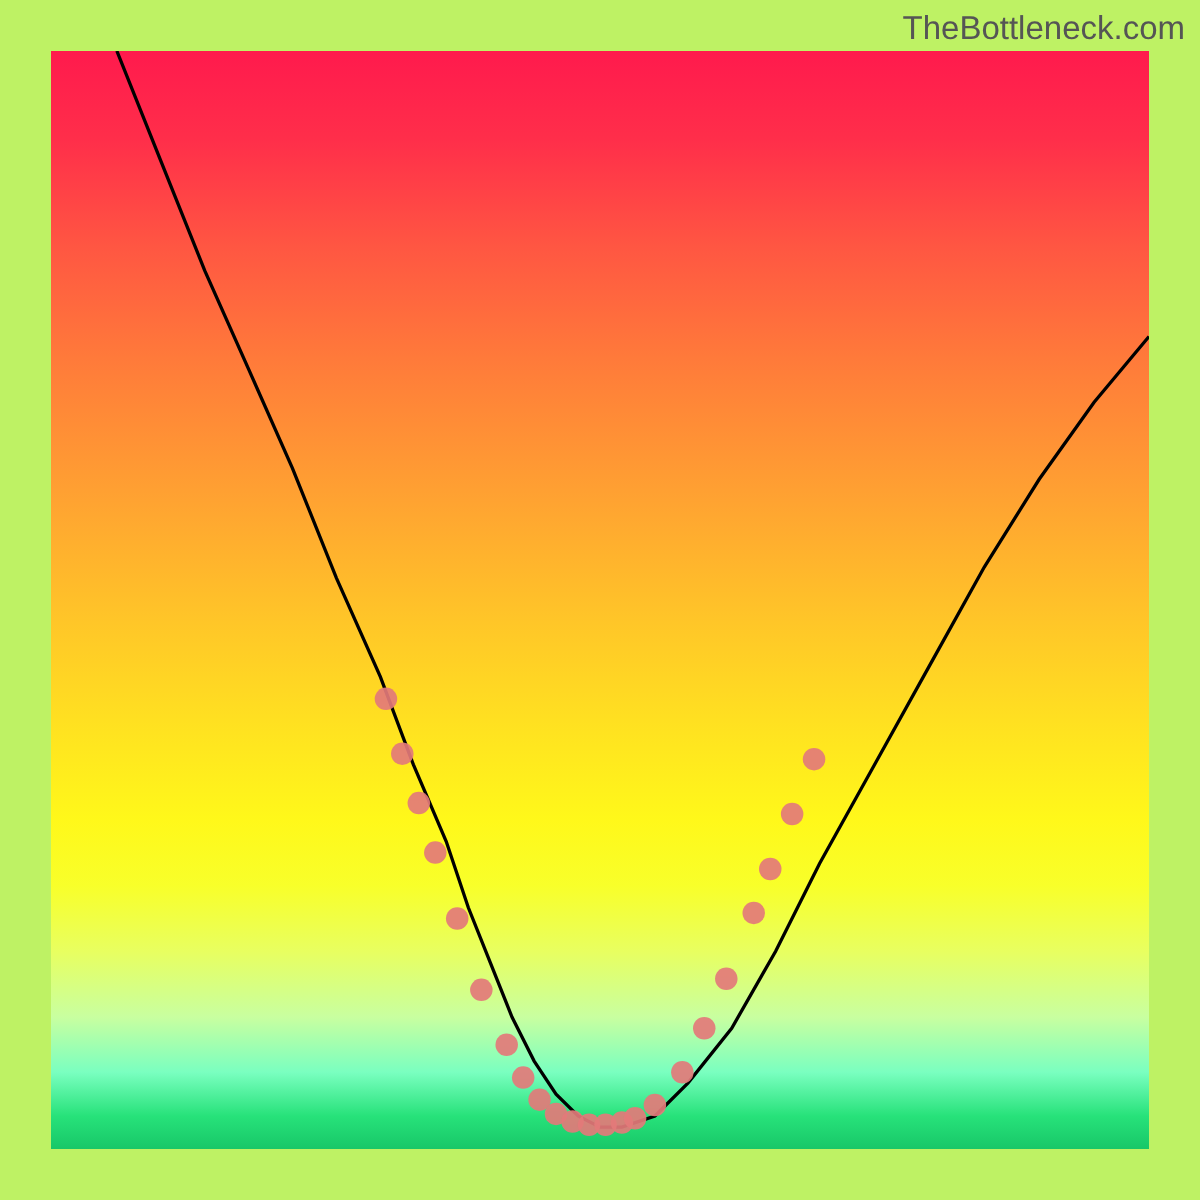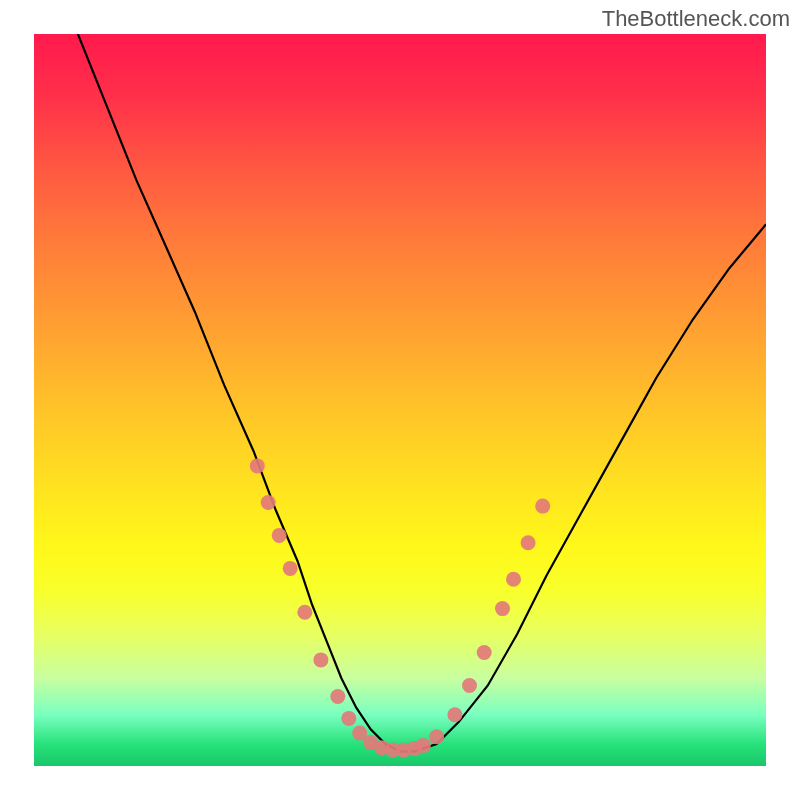--- a/index.html
+++ b/index.html
@@ -1,21 +1,21 @@
 <!DOCTYPE html>
 <html><head>
 <meta charset="utf-8">
 <style>
   * { margin: 0; padding: 0; box-sizing: border-box; }
   html, body { width: 800px; height: 800px; overflow: hidden; background: #000; }
   .chart-container {
     width: 800px;
     height: 800px;
     position: relative;
-    background: #ffffff;
+    background: #bef264;
   }
   .watermark {
     position: absolute;
     top: 6px;
     right: 10px;
     color: #555;
     font-family: Arial, Helvetica, sans-serif;
     font-size: 22px;
     font-weight: 500;
     z-index: 10;

